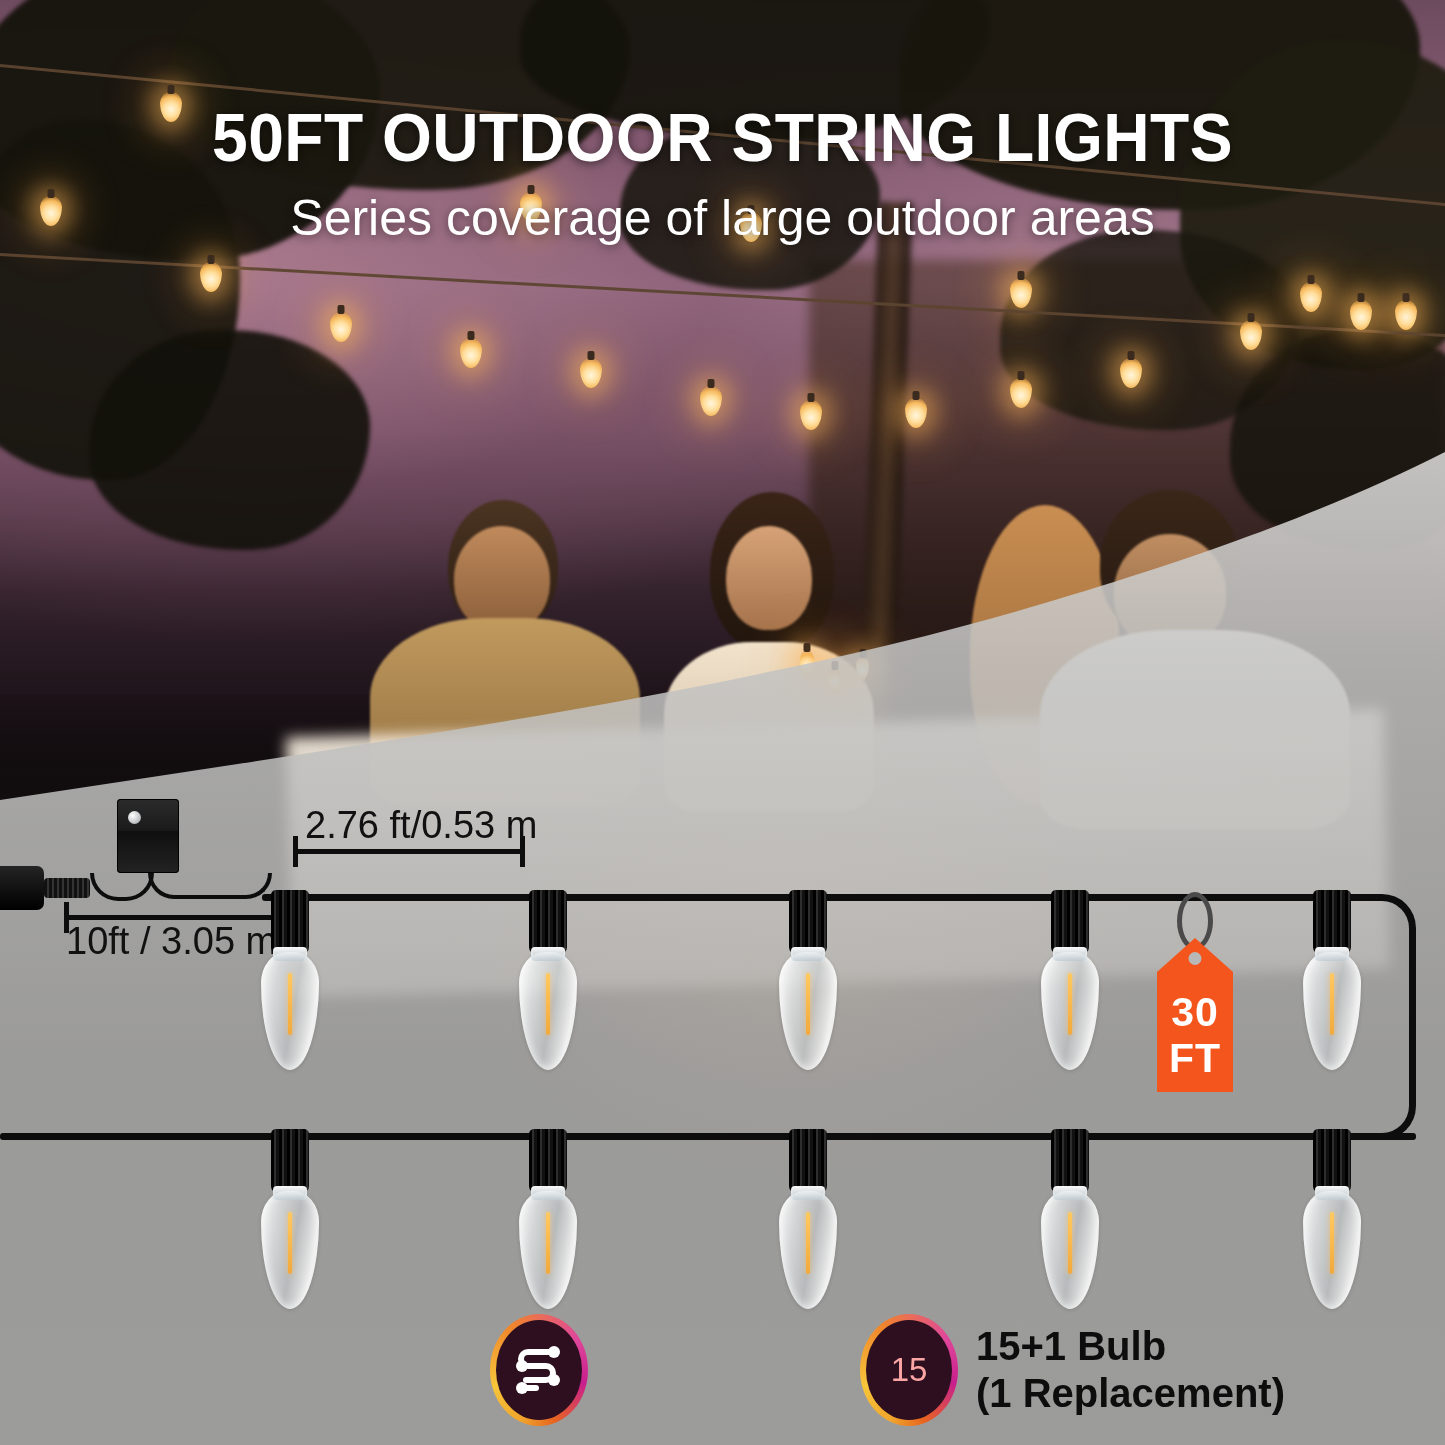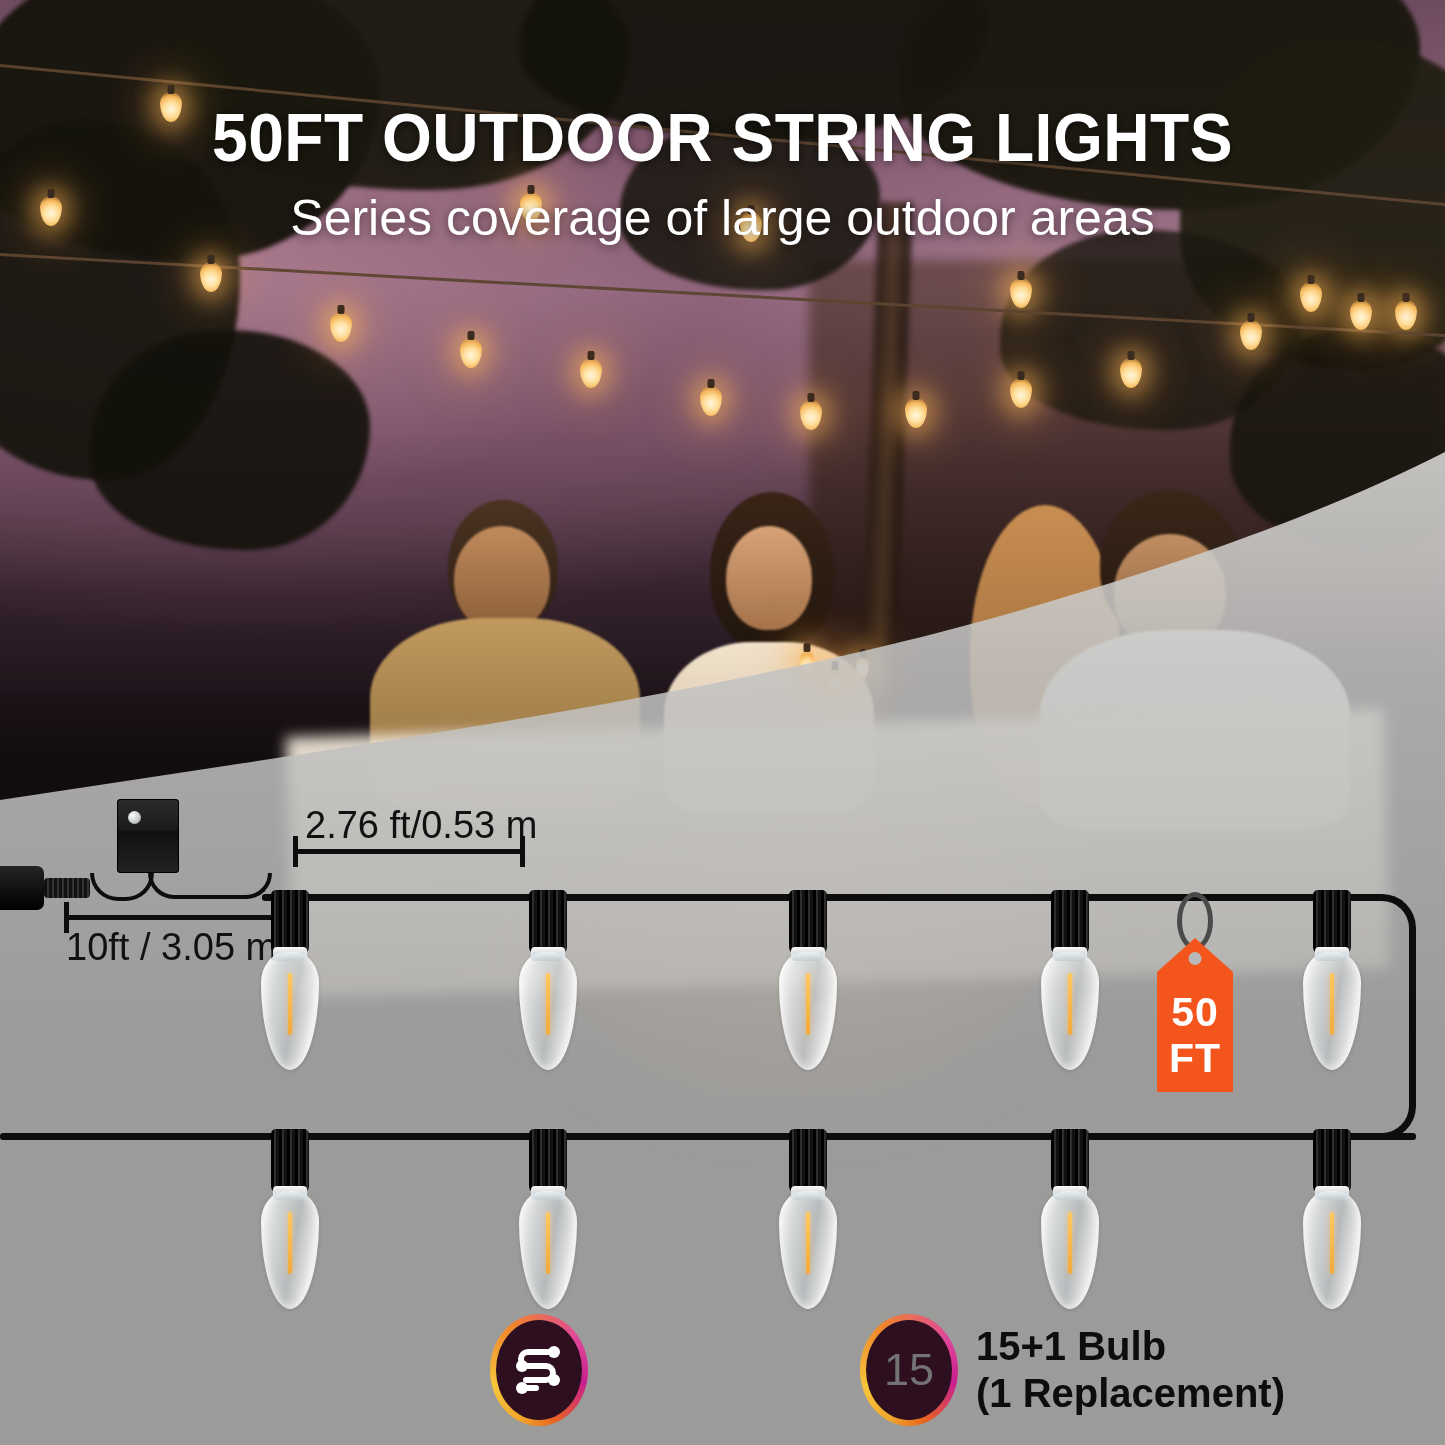--- a/index.html
+++ b/index.html
@@ -189,21 +189,21 @@
   .feature{ position:absolute; display:flex; align-items:center; gap:18px; }
   .badge{
     position:relative; width:98px; height:112px; flex:0 0 auto;
     border-radius:50%;
     background:conic-gradient(from 200deg, #f0a52c 0%, #f7c53a 14%, #f0852c 36%, #e0489a 58%, #c81f8e 74%, #e8651f 90%, #f0a52c 100%);
     display:flex; align-items:center; justify-content:center;
   }
   .badge-inner{
     width:86px; height:100px; border-radius:50%; background:#2d0f1f;
     display:flex; align-items:center; justify-content:center;
-    color:#737373; font-size:45px; font-weight:400;
+    color:#fca5a5; font-size:33px; font-weight:400;
   }
   .feature-label{
     color:#0d0d0d; font-size:40px; font-weight:bold; line-height:1.18; white-space:pre-line;
   }
 </style>
 </head>
 <body>
 
 <div id="stage">
 
@@ -308,21 +308,21 @@
     <div class="lead-cable" style="left:148px;top:93px;width:124px;height:26px;"></div>
 
     <div class="wire wire-h" style="left:262px;top:114px;width:1120px;"></div>
     <div class="uturn" style="left:1378px;top:114px;width:38px;height:246px;"></div>
     <div class="wire wire-h" style="left:0;top:353px;width:1416px;"></div>
 
     <div class="dim" style="left:293px;top:69px;width:232px;"></div>
     <div class="dim-label" style="left:305px;top:24px;">2.76 ft/0.53 m</div>
 
     <div class="dim" style="left:64px;top:135px;width:216px;"></div>
-    <div class="dim-label" style="left:66px;top:146px;">10ft / 3.05 m</div>
+    <div class="dim-label" style="left:66px;top:140px;">10ft / 3.05 m</div>
 
     <div>
       <div class="lamp" style="left:261px;top:110px;">
         <div class="socket"></div>
         <div class="glass">
             <div class="filament"></div>
           </div>
       </div>
       <div class="lamp" style="left:519px;top:110px;">
         <div class="socket"></div>
@@ -347,21 +347,21 @@
         <div class="glass">
             <div class="filament"></div>
           </div>
       </div>
     </div>
 
     <div class="tag-wrap" style="left:1125px;top:112px;width:140px;height:210px;">
       <div class="tag-loop"></div>
       <div class="tag-hole"></div>
       <div class="tag">
-        <div>50</div>
+        <div>30</div>
         <div>FT</div>
       </div>
     </div>
 
     <div>
       <div class="lamp" style="left:261px;top:349px;">
         <div class="socket"></div>
         <div class="glass">
             <div class="filament"></div>
           </div>

